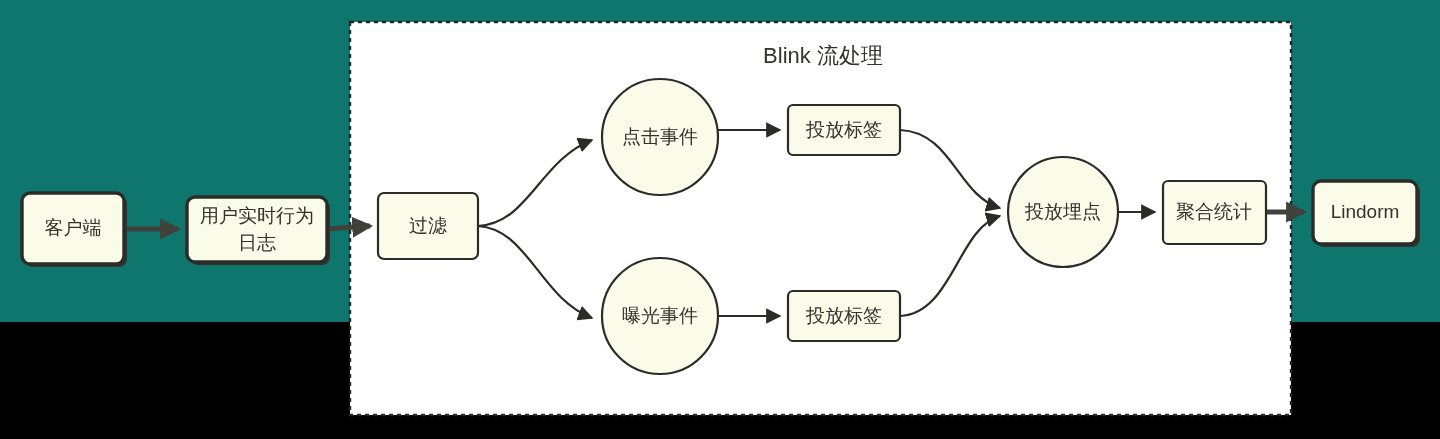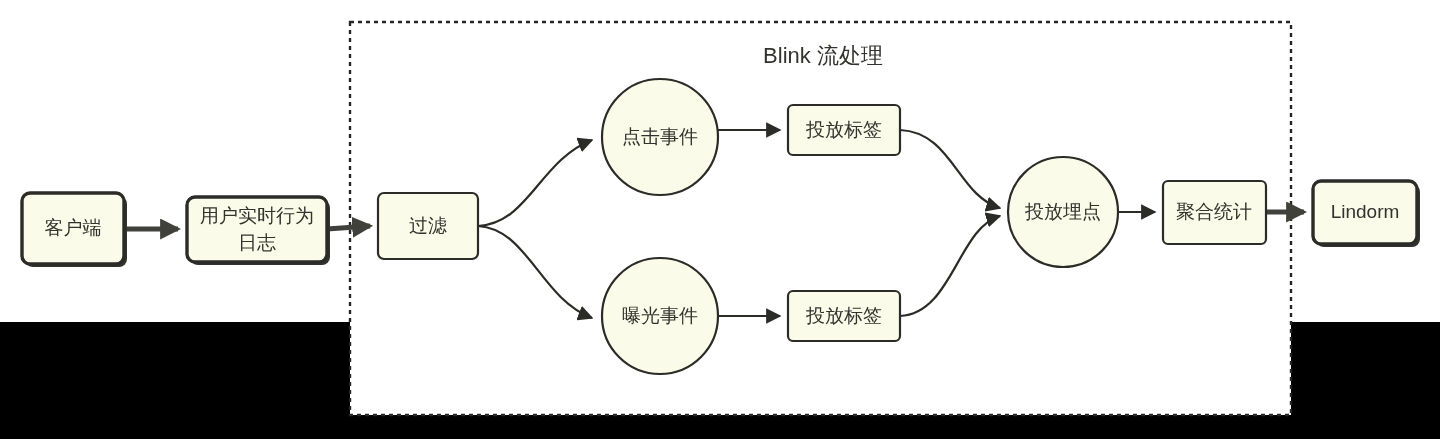--- a/index.html
+++ b/index.html
@@ -10,21 +10,21 @@
   body {
     width: 1440px;
     height: 439px;
     overflow: hidden;
     font-family: "Liberation Sans", "DejaVu Sans", sans-serif;
   }
   #diagram-root {
     position: relative;
     width: 1440px;
     height: 322px;
-    background: #ffffff;
+    background: #0f766e;
   }
   svg#flow {
     display: block;
     width: 1440px;
     height: 439px;
   }
   .node-fill      { fill: #FBFBE9; }
   .node-stroke    { stroke: #2B2B28; }
   .thin-node      { stroke-width: 2.2; }
   .shadow-node    { stroke-width: 3.4; }

